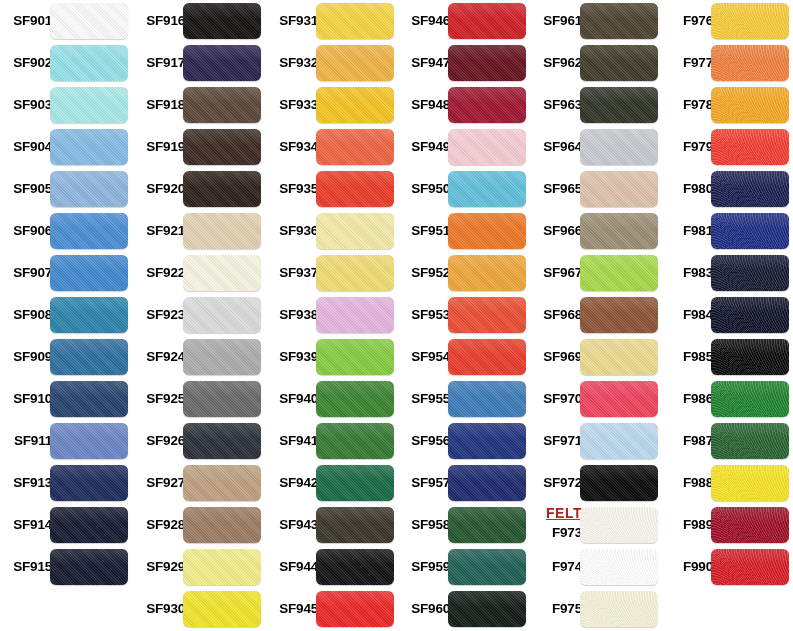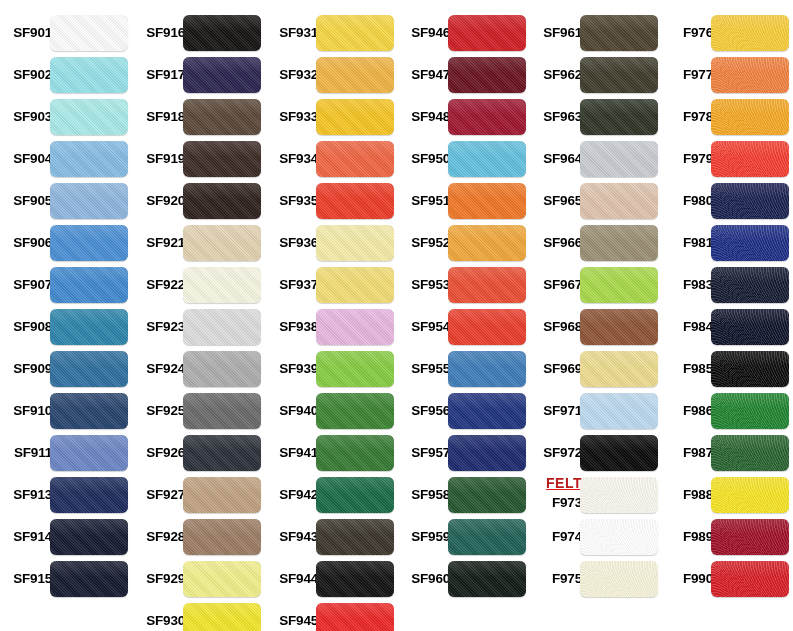--- a/index.html
+++ b/index.html
@@ -13,21 +13,21 @@
   }
   #chart {
     position: relative;
     width: 793px;
     height: 631px;
     background: #ffffff;
     overflow: hidden;
   }
   .column {
     position: absolute;
-    top: 12px;
+    top: 0;
     width: 132px;
     height: 614px;
     text-decoration: underline;
   }
   .swatch-row {
     position: relative;
     height: 42px;
     width: 132px;
   }
   .swatch-label {
@@ -390,20 +390,26 @@
           <div class="chip-gloss"></div>
         </div>
       </div>
       <div class="swatch-row">
         <div class="swatch-label">SF948</div>
         <div class="swatch-chip tex-weave" title="SF948" style="background: rgb(158, 23, 48);">
           <div class="chip-gloss"></div>
         </div>
       </div>
       <div class="swatch-row">
+        <div class="swatch-label">SF949</div>
+        <div class="swatch-chip tex-weave" title="SF949" style="background: rgb(247, 205, 212);">
+          <div class="chip-gloss"></div>
+        </div>
+      </div>
+      <div class="swatch-row">
         <div class="swatch-label">SF950</div>
         <div class="swatch-chip tex-weave" title="SF950" style="background: rgb(98, 192, 221);">
           <div class="chip-gloss"></div>
         </div>
       </div>
       <div class="swatch-row">
         <div class="swatch-label">SF951</div>
         <div class="swatch-chip tex-weave" title="SF951" style="background: rgb(239, 119, 38);">
           <div class="chip-gloss"></div>
         </div>
@@ -508,20 +514,26 @@
       </div>
       <div class="swatch-row">
         <div class="swatch-label">SF968</div>
         <div class="swatch-chip tex-weave" title="SF968" style="background: rgb(141, 84, 54);">
           <div class="chip-gloss"></div>
         </div>
       </div>
       <div class="swatch-row">
         <div class="swatch-label">SF969</div>
         <div class="swatch-chip tex-weave" title="SF969" style="background: rgb(236, 219, 143);">
+          <div class="chip-gloss"></div>
+        </div>
+      </div>
+      <div class="swatch-row">
+        <div class="swatch-label">SF970</div>
+        <div class="swatch-chip tex-weave" title="SF970" style="background: rgb(240, 67, 94);">
           <div class="chip-gloss"></div>
         </div>
       </div>
       <div class="swatch-row">
         <div class="swatch-label">SF971</div>
         <div class="swatch-chip tex-weave" title="SF971" style="background: rgb(188, 217, 239);">
           <div class="chip-gloss"></div>
         </div>
       </div>
       <div class="swatch-row">

